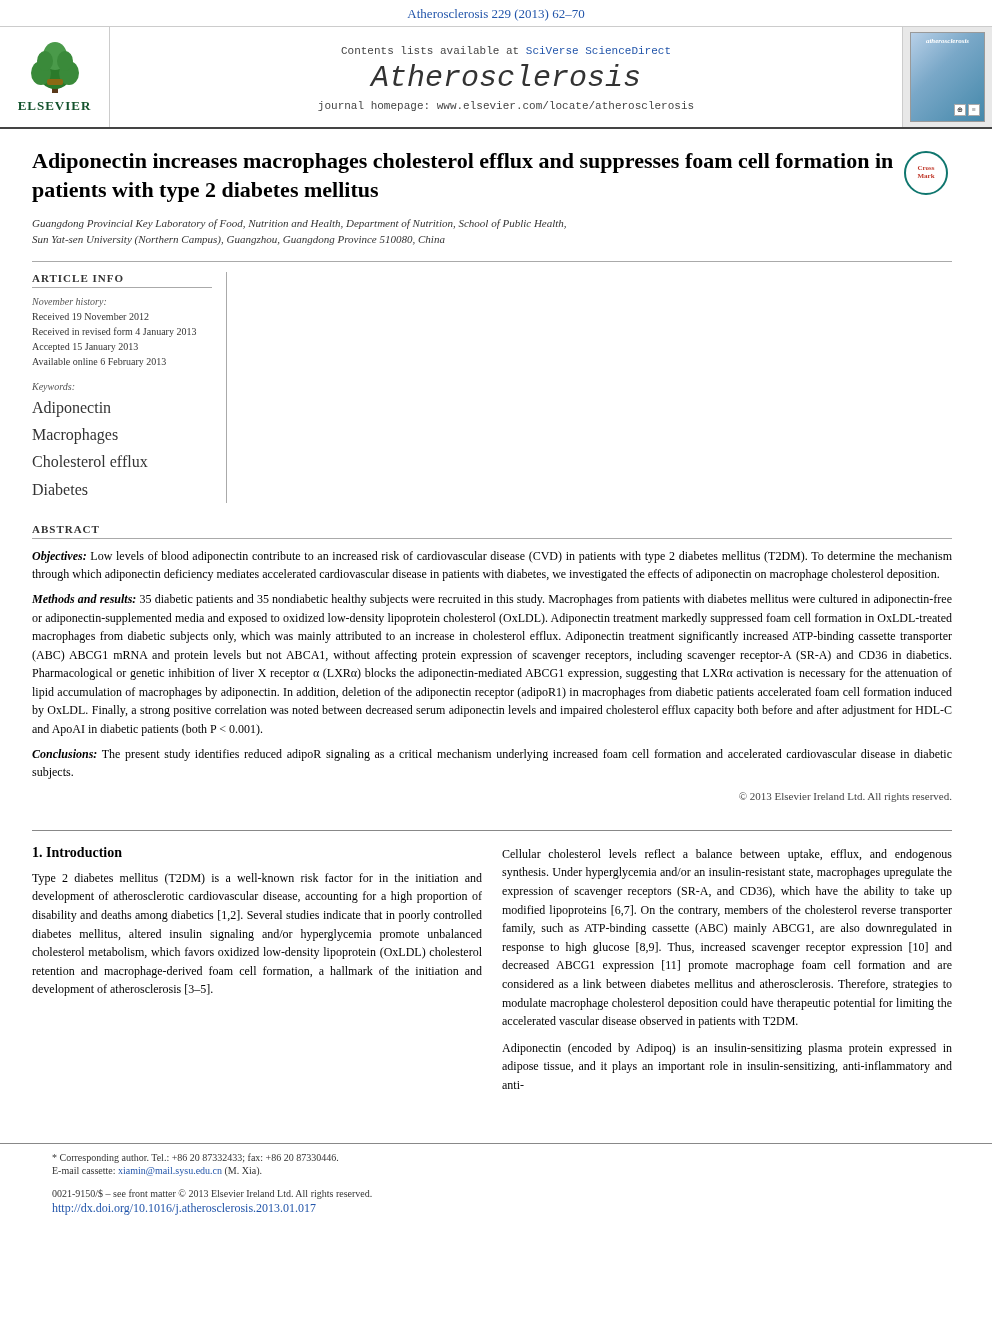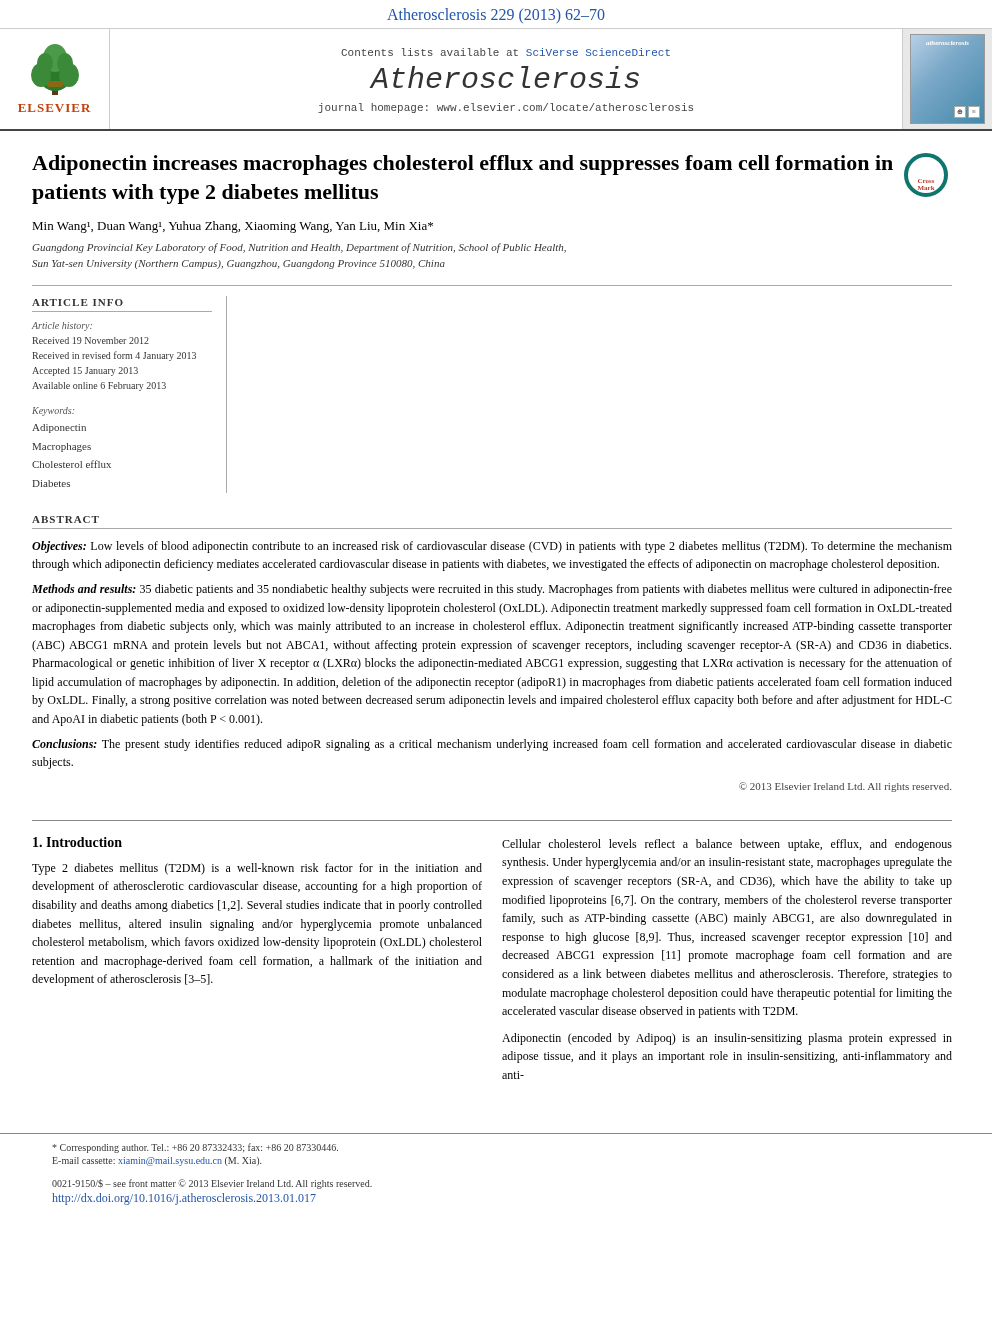--- a/index.html
+++ b/index.html
@@ -9,21 +9,21 @@
       font-size: 13px;
       color: #000;
       width: 992px;
       min-height: 1323px;
     }
 
     
     .top-bar {
       text-align: center;
       padding: 6px 0 4px;
-      font-size: 16px;
+      font-size: 13px;
       color: #2255aa;
       border-bottom: 1px solid #ccc;
     }
 
     
     .journal-header {
       display: flex;
       align-items: stretch;
       border-bottom: 2px solid #444;
       padding: 0;
@@ -45,21 +45,21 @@
     }
 
     .elsevier-tree {
       width: 60px;
       height: 55px;
     }
 
     .elsevier-text {
       font-size: 13px;
       font-weight: bold;
-      color: #c2410c;
+      color: #14532d;
       letter-spacing: 1px;
       margin-top: 2px;
     }
 
     .header-center {
       flex: 1;
       display: flex;
       flex-direction: column;
       align-items: center;
       justify-content: center;
@@ -168,23 +168,23 @@
       width: 48px;
       height: 48px;
       flex-shrink: 0;
       margin-top: 4px;
     }
 
     .crossmark-circle {
       width: 44px;
       height: 44px;
       border-radius: 50%;
-      border: 4px solid #0f766e;
-      display: flex;
-      align-items: flex-end;
+      border: 2px solid #0f766e;
+      display: flex;
+      align-items: center;
       justify-content: center;
       font-size: 9px;
       color: #c0392b;
       font-weight: bold;
       text-align: center;
       line-height: 1.1;
     }
 
     
     .authors {
@@ -248,21 +248,21 @@
       font-size: 10px;
       color: #333;
       line-height: 1.5;
     }
 
     .keywords-block {
       margin-top: 10px;
     }
 
     .keywords-list {
-      font-size: 11px;
+      font-size: 16px;
       color: #333;
       line-height: 1.7;
     }
 
     
     .abstract-block {
       margin-bottom: 10px;
     }
 
     .abstract-text {
@@ -409,34 +409,33 @@
 
   <div class="article-title">
     <div class="article-title-text">Adiponectin increases macrophages cholesterol efflux and suppresses foam cell formation in patients with type 2 diabetes mellitus</div>
     <div class="crossmark-badge">
       <div class="crossmark-circle">
         <span style="font-size:7px; font-weight:bold; color:#c0392b; line-height:1.1; text-align:center;">Cross<br>Mark</span>
       </div>
     </div>
   </div>
 
-  <div class="authors">Min Wang¹, Duan Wang¹, Yuhua Zhang, Xiaoming Wang, Yan Liu, Min Xia*</div>
 
   <div class="affiliation">
     <span>Guangdong Provincial Key Laboratory of Food, Nutrition and Health, Department of Nutrition, School of Public Health,</span><br>
     <span>Sun Yat-sen University (Northern Campus), Guangzhou, Guangdong Province 510080, China</span>
   </div>
 
   <div class="two-col">
 
     <div class="left-col">
       <div class="section-heading">ARTICLE INFO</div>
 
       <div class="article-info-block">
-        <div class="info-label">Article history:</div>
+        <div class="info-label">November history:</div>
         <div class="info-item">Received 19 November 2012</div>
         <div class="info-item">Received in revised form 4 January 2013</div>
         <div class="info-item">Accepted 15 January 2013</div>
         <div class="info-item">Available online 6 February 2013</div>
       </div>
 
       <div class="keywords-block">
         <div class="info-label">Keywords:</div>
         <div class="keywords-list">
           <div>Adiponectin</div>

